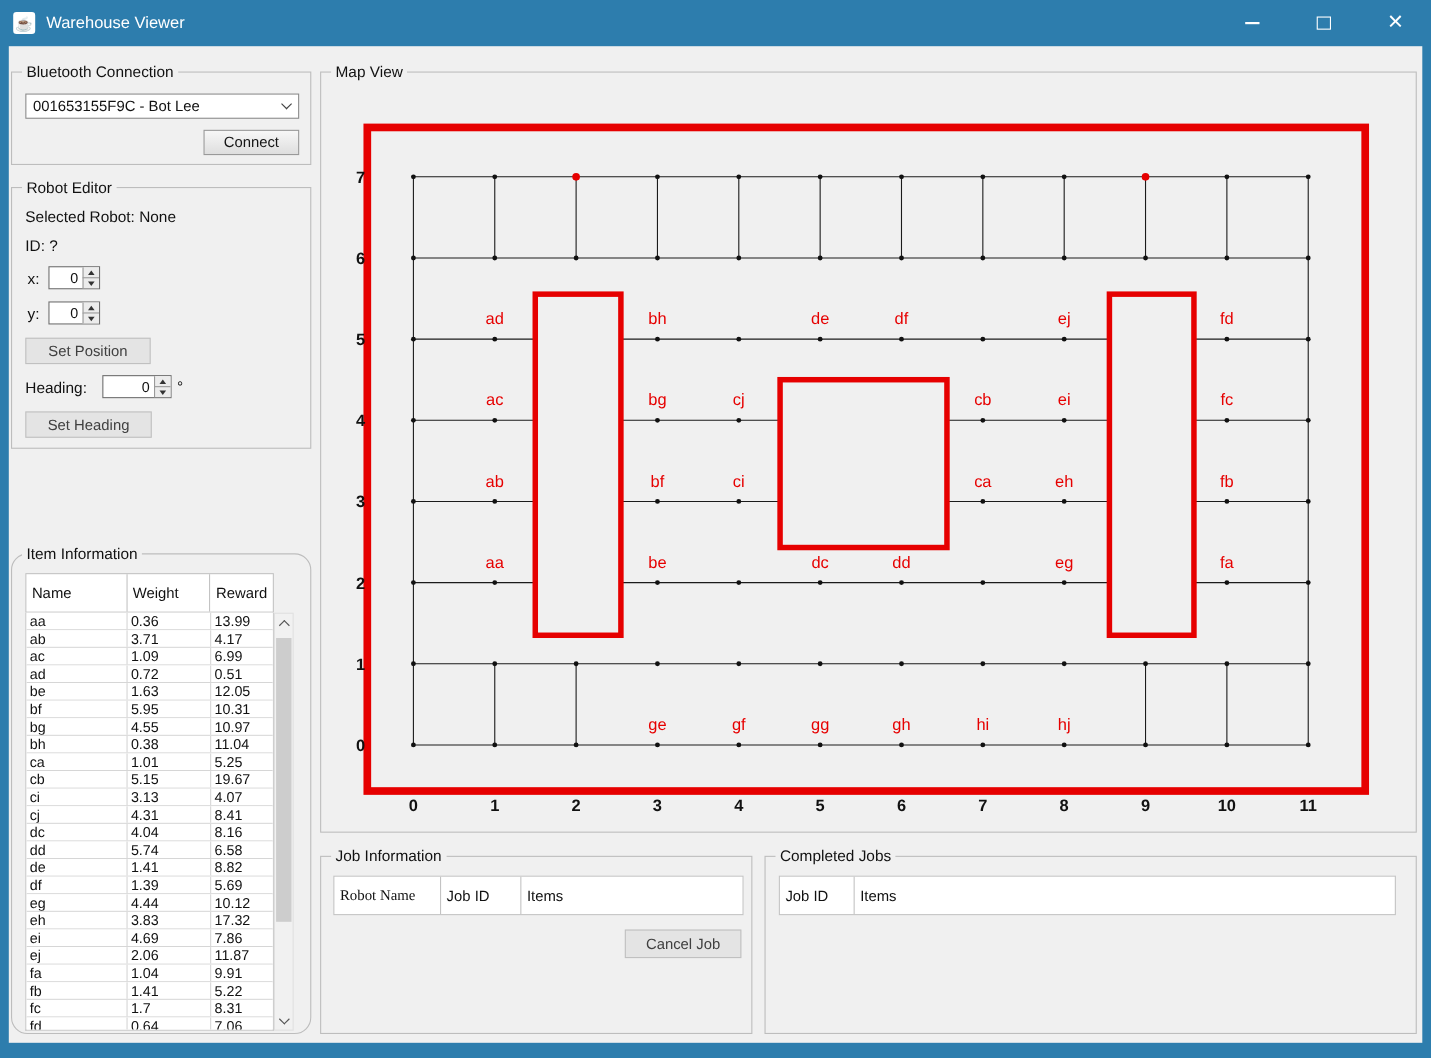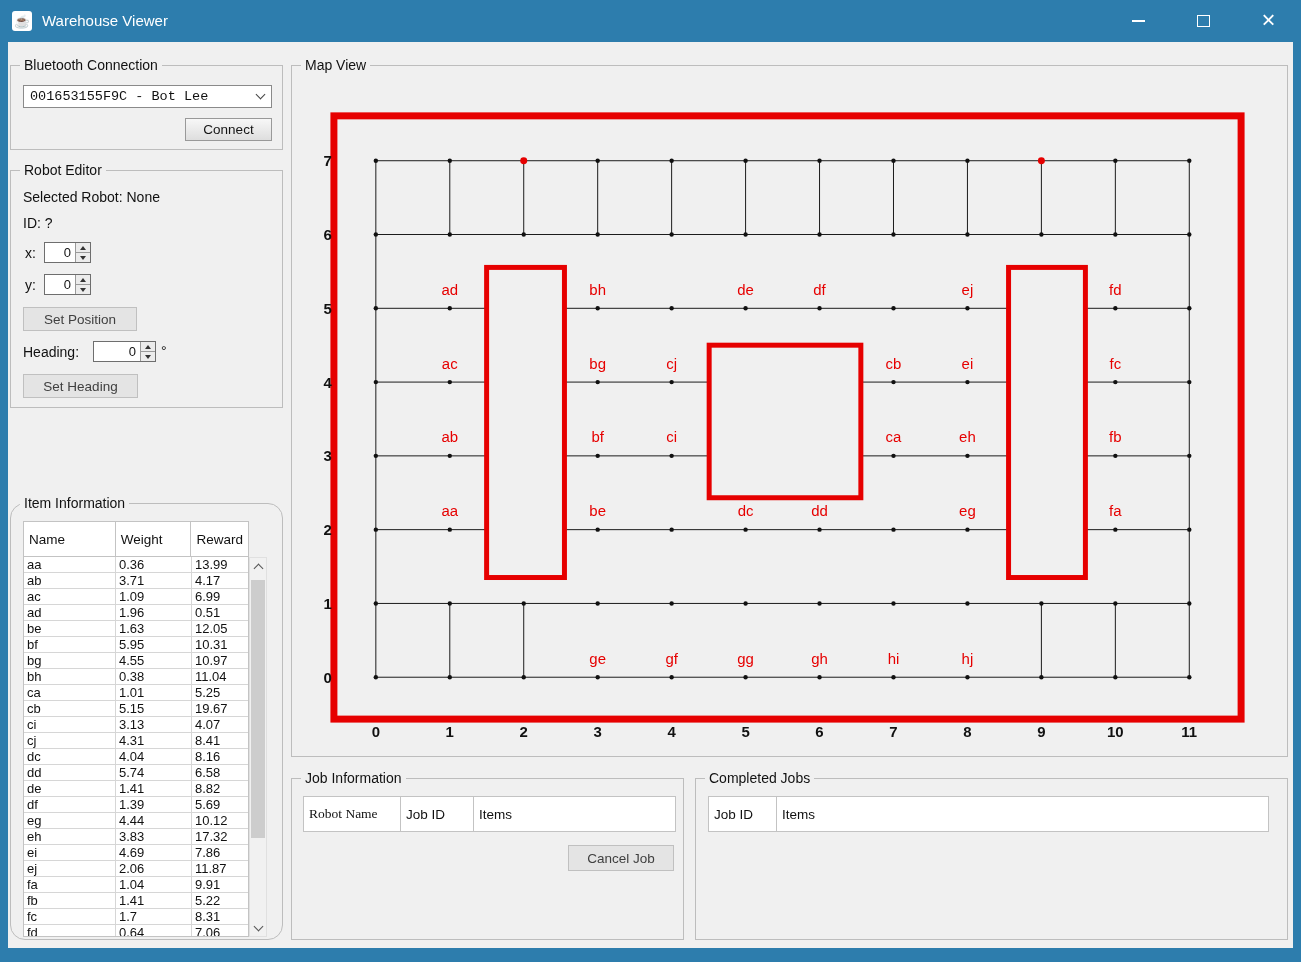--- a/index.html
+++ b/index.html
@@ -77,21 +77,21 @@
       </div>
     <div class="win-btn" style="right:0;">
         <span class="glyph-close">×</span>
       </div>
   </div>
 
   <div class="content"></div>
 
   <div class="group" style="left:10px;top:65px;width:273px;height:85px;">
     <span class="gtitle">Bluetooth Connection</span>
-    <div class="combo" style="left:12px;top:19px;width:249px;height:23px;font-family:Liberation Mono, monospace;">
+    <div class="combo" style="left:12px;top:19px;width:249px;height:23px;">
       <span class="combo-text">001653155F9C - Bot Lee</span>
       <span class="combo-btn">
           <i class="chev"></i>
         </span>
     </div>
     <div class="btn" style="left:174px;top:52px;width:87px;height:23px;">Connect</div>
   </div>
 
   <div class="group" style="left:10px;top:170px;width:273px;height:238px;">
     <span class="gtitle">Robot Editor</span>
@@ -163,21 +163,21 @@
             <div class="tcell c1">3.71</div>
             <div class="tcell c2">4.17</div>
           </div>
           <div class="trow">
             <div class="tcell c0">ac</div>
             <div class="tcell c1">1.09</div>
             <div class="tcell c2">6.99</div>
           </div>
           <div class="trow">
             <div class="tcell c0">ad</div>
-            <div class="tcell c1">1.96</div>
+            <div class="tcell c1">0.72</div>
             <div class="tcell c2">0.51</div>
           </div>
           <div class="trow">
             <div class="tcell c0">be</div>
             <div class="tcell c1">1.63</div>
             <div class="tcell c2">12.05</div>
           </div>
           <div class="trow">
             <div class="tcell c0">bf</div>
             <div class="tcell c1">5.95</div>

